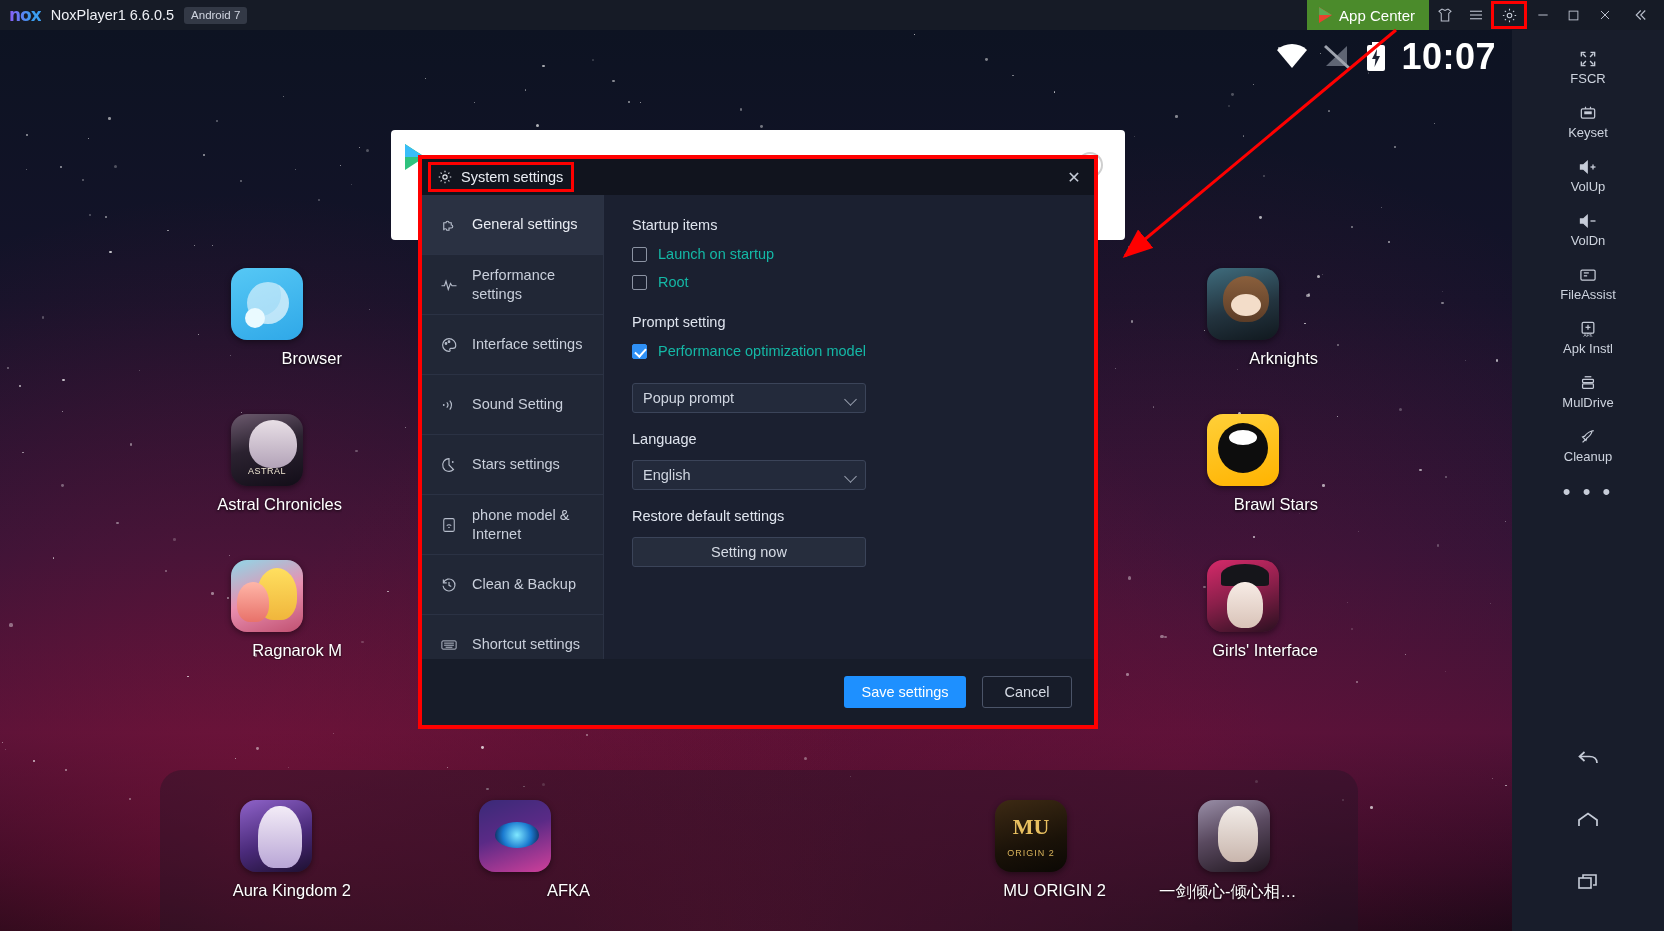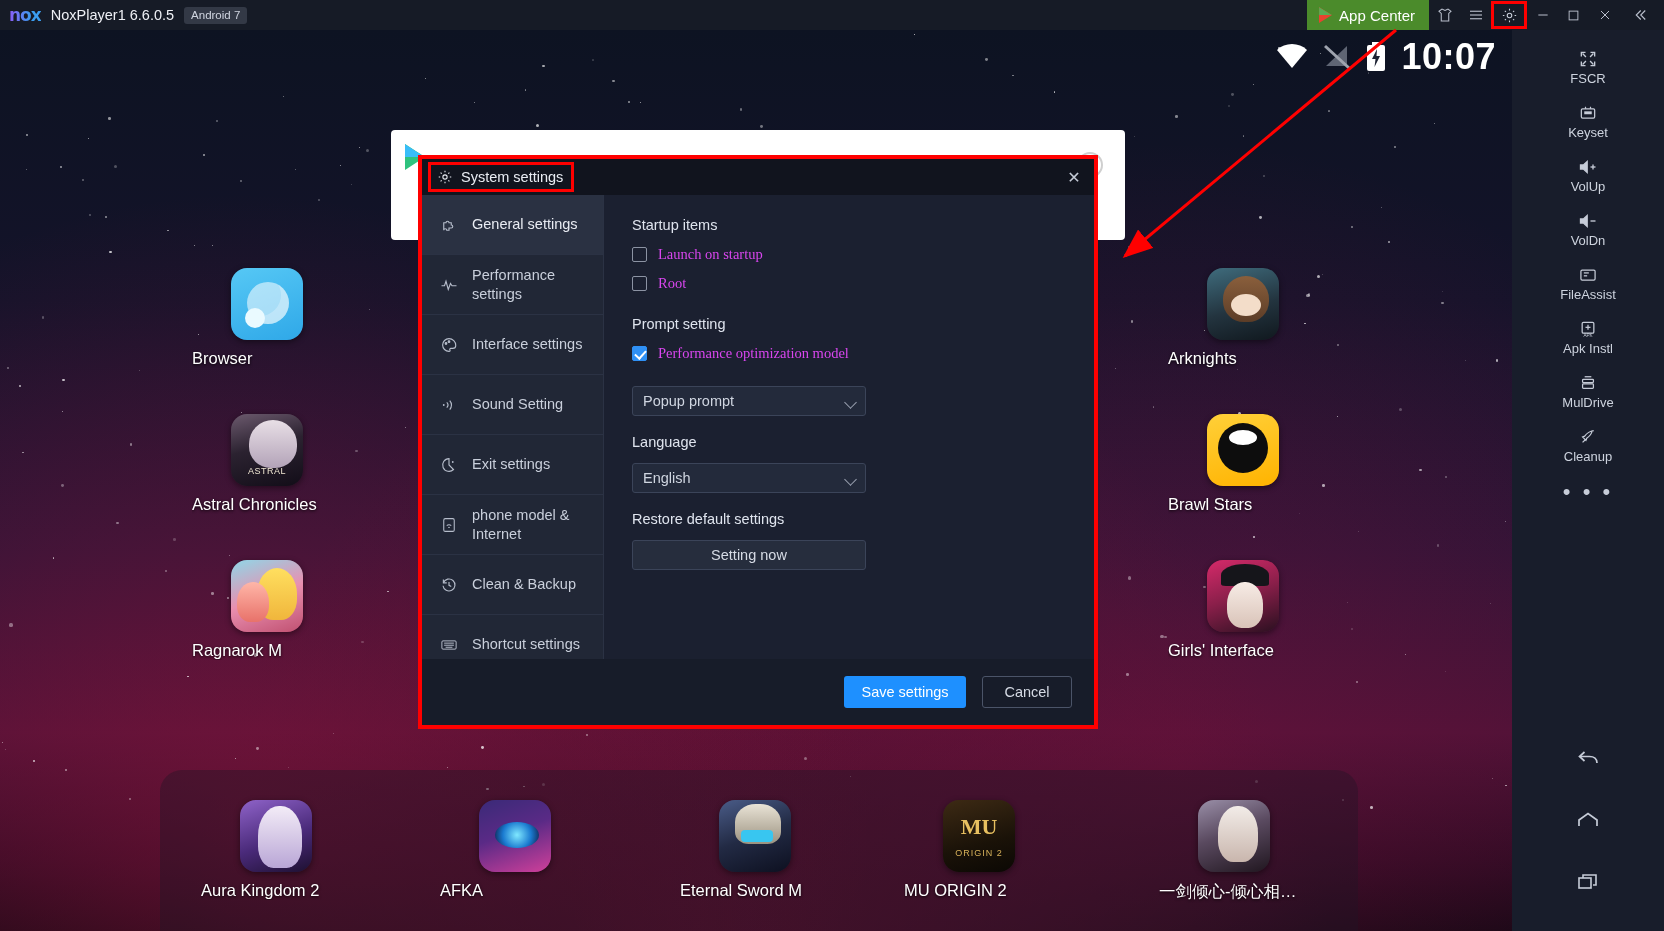--- a/index.html
+++ b/index.html
@@ -74,21 +74,21 @@
   .statusbar {
     position: absolute; right: 16px; top: 4px; height: 46px;
     display: flex; align-items: center; gap: 14px; color: #fff;
   }
   .wifi-ic { width: 34px; height: 26px; position: relative; }
   .sig-ic { width: 28px; height: 26px; position: relative; opacity: .75; }
   .batt-ic { width: 22px; height: 32px; position: relative; }
   .clock { font-size: 36px; font-weight: bold; letter-spacing: 0.5px; color: #fff; }
 
   .icon-grid { position: absolute; inset: 0; }
-  .app-icon { position: absolute; width: 150px; text-align: left; }
+  .app-icon { position: absolute; width: 150px; text-align: right; }
   .app-icon .tile {
     width: 72px; height: 72px; margin: 0 auto; border-radius: 16px;
     overflow: hidden; position: relative;
     box-shadow: 0 2px 6px rgba(0,0,0,.45);
   }
   .app-icon .lbl {
     margin-top: 9px; color: #fff; font-size: 16.5px;
     text-shadow: 0 1px 3px rgba(0,0,0,.9); white-space: nowrap;
     overflow: hidden; text-overflow: ellipsis;
   }
@@ -267,21 +267,21 @@
   .chk-row { display: flex; align-items: center; gap: 11px; margin-bottom: 12px; }
   .chk {
     width: 15px; height: 15px; border: 1.5px solid #8c93a3; border-radius: 2px;
     background: transparent; flex: none; position: relative;
   }
   .chk.on { background: #2f90f5; border-color: #2f90f5; }
   .chk.on::after {
     content: ""; position: absolute; left: 4px; top: 1px; width: 5px; height: 9px;
     border: solid #fff; border-width: 0 2px 2px 0; transform: rotate(42deg);
   }
-  .chk-lbl { color: #d946ef; font-size: 14.5px; font-family: Liberation Serif, serif; }
+  .chk-lbl { color: #14b8a6; font-size: 14.5px; }
   .gap { height: 12px; }
   .sel {
     width: 234px; height: 30px; background: #232a3b; border: 1px solid #3b4459;
     border-radius: 3px; display: flex; align-items: center; padding: 0 10px;
     color: #cfd5e0; font-size: 14.5px; margin-bottom: 18px; position: relative;
   }
   .sel .caret {
     position: absolute; right: 10px; top: 11px; width: 9px; height: 9px;
     border-right: 1.6px solid #9aa1b1; border-bottom: 1.6px solid #9aa1b1;
     transform: rotate(45deg);
@@ -648,25 +648,21 @@
 
     <div class="dock">
       <div class="app-icon" style="left:41px; top:30px;">
         <div class="tile t-aura"></div>
         <div class="lbl">Aura Kingdom 2</div>
       </div>
       <div class="app-icon" style="left:280px; top:30px;">
         <div class="tile t-afka"></div>
         <div class="lbl">AFKA</div>
       </div>
-      <div class="app-icon" style="left:520px; top:30px;">
-        <div class="tile t-eternal"></div>
-        <div class="lbl">Eternal Sword M</div>
-      </div>
-      <div class="app-icon" style="left:744px; top:30px;">
+      <div class="app-icon" style="left:796px; top:30px;">
         <div class="tile t-mu"></div>
         <div class="lbl">MU ORIGIN 2</div>
       </div>
       <div class="app-icon" style="left:999px; top:30px;">
         <div class="tile t-jian"></div>
         <div class="lbl">一剑倾心-倾心相遇， ...</div>
       </div>
     </div>
   </div>
 
@@ -832,21 +828,21 @@
           <span class="nav-lbl">Sound Setting</span>
         </div>
 
         <div class="nav-item">
           <span class="nav-ico">
             <svg width="18" height="18" viewBox="0 0 24 24" fill="none" stroke="currentColor" stroke-width="1.5">
               <path d="M12 3.5a8.5 8.5 0 1 0 6 14.5L12 12V3.5z"></path>
               <circle cx="17" cy="8" r="1.2" fill="currentColor" stroke="none"></circle>
             </svg>
           </span>
-          <span class="nav-lbl">Exit settings</span>
+          <span class="nav-lbl">Stars settings</span>
         </div>
 
         <div class="nav-item">
           <span class="nav-ico">
             <svg width="18" height="18" viewBox="0 0 24 24" fill="none" stroke="currentColor" stroke-width="1.4">
               <rect x="5" y="3.5" width="14" height="17" rx="2"></rect>
               <path d="M9 13a4.2 4.2 0 0 1 6 0"></path>
                 <path d="M11 15.5a1.6 1.6 0 0 1 2 0"></path>
             </svg>
           </span>

